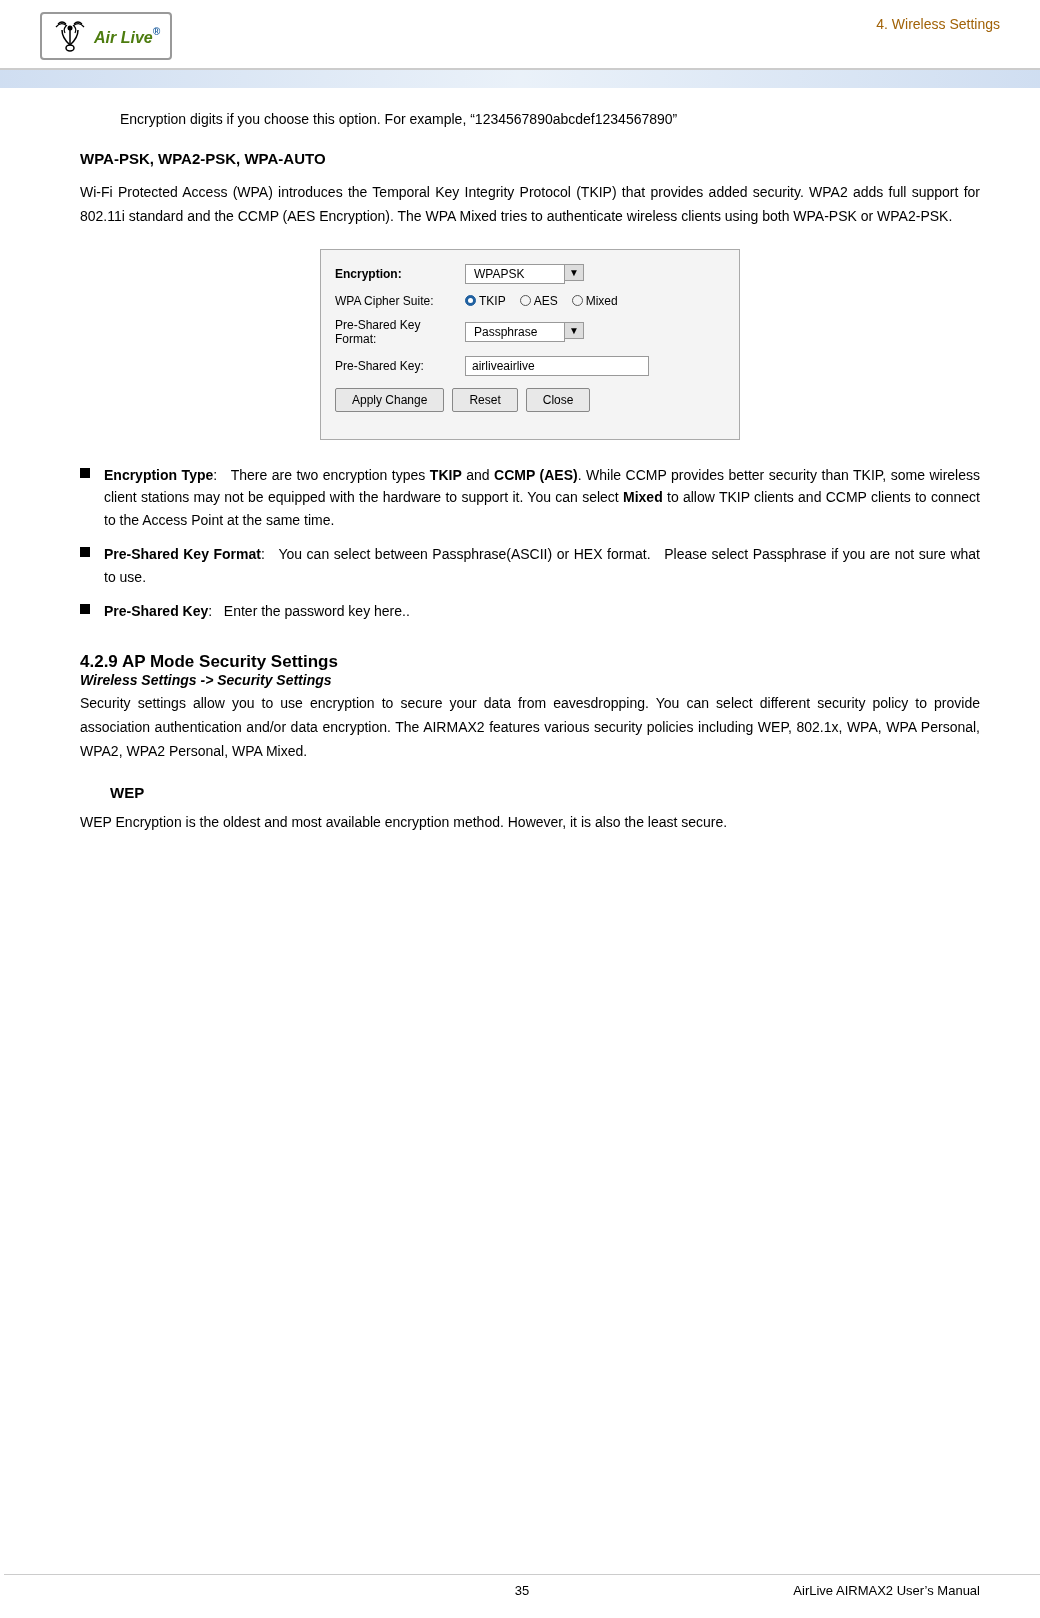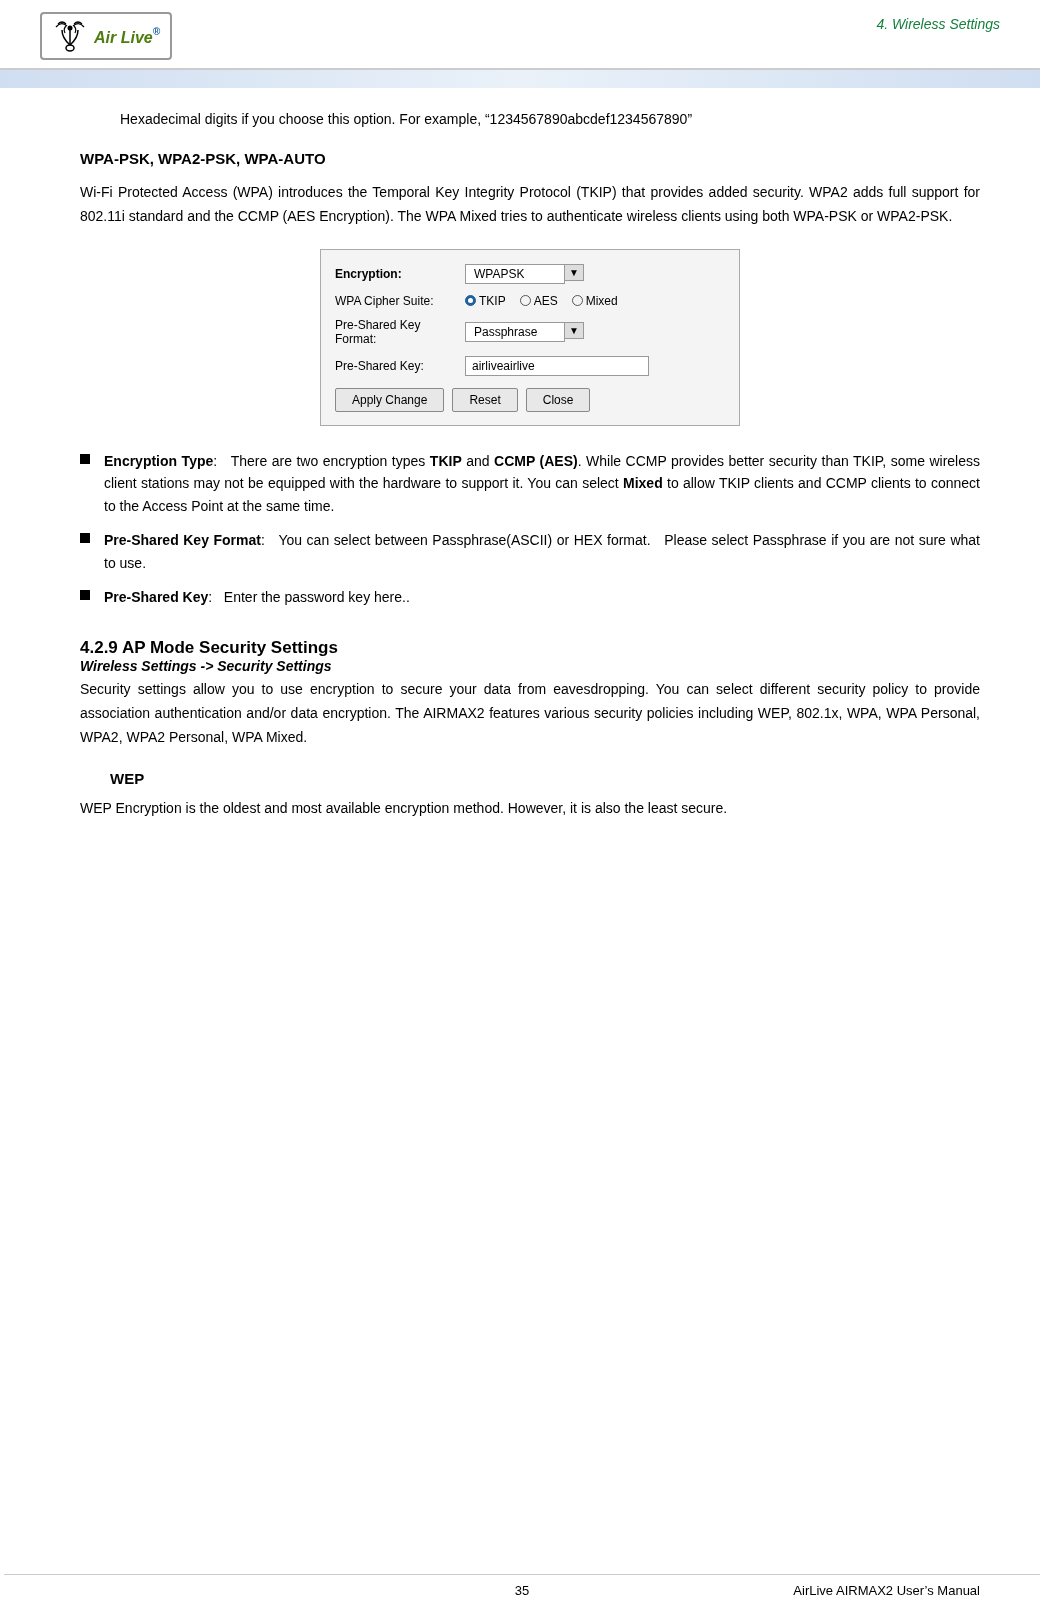--- a/index.html
+++ b/index.html
@@ -37,23 +37,22 @@
     }
     .logo-text {
       font-family: Arial, sans-serif;
       font-size: 20px;
       font-weight: bold;
       font-style: italic;
       color: #2060a0;
     }
     .header-chapter {
       font-size: 14px;
-      color: #15803d;
+      color: #a16207;
       padding-top: 4px;
-      font-style: italic;
     }
 
     
     .wave-bar {
       height: 18px;
       background: linear-gradient(to right, #b0c8e8, #dce8f5, #b0c8e8);
       opacity: 0.6;
       margin-bottom: 0;
     }
 
@@ -85,21 +84,21 @@
 
     
     .settings-box-wrapper {
       display: flex;
       justify-content: center;
       margin: 20px 0 24px 0;
     }
     .settings-box {
       border: 1px solid #aaa;
       background: #f4f4f4;
-      padding: 14px 20px 13px 14px;
+      padding: 14px 20px 27px 14px;
       width: 420px;
       font-size: 12px;
     }
     .settings-row {
       display: flex;
       align-items: center;
       margin-bottom: 10px;
     }
     .settings-label {
       font-size: 12px;
@@ -285,21 +284,21 @@
       </span>
     </div>
   </div>
   <div class="header-chapter">4.  Wireless  Settings</div>
 </div>
 
 <div class="wave-bar"></div>
 
 <div class="content">
 
-  <div class="intro-text">Hexadecimal digits if you choose this option. For example, “1234567890abcdef1234567890”</div>
+  <div class="intro-text">Encryption digits if you choose this option. For example, “1234567890abcdef1234567890”</div>
 
   <div class="section-heading">WPA-PSK, WPA2-PSK, WPA-AUTO</div>
 
   <div class="body-text">Wi-Fi Protected Access (WPA) introduces the Temporal Key Integrity Protocol (TKIP) that provides added security.   WPA2 adds full support for 802.11i standard and the CCMP (AES Encryption).   The WPA Mixed tries to authenticate wireless clients using both WPA-PSK or WPA2-PSK.</div>
 
   <div class="settings-box-wrapper">
     <div class="settings-box">
 
       <div class="settings-row">
         <span class="settings-label">Encryption:</span>

